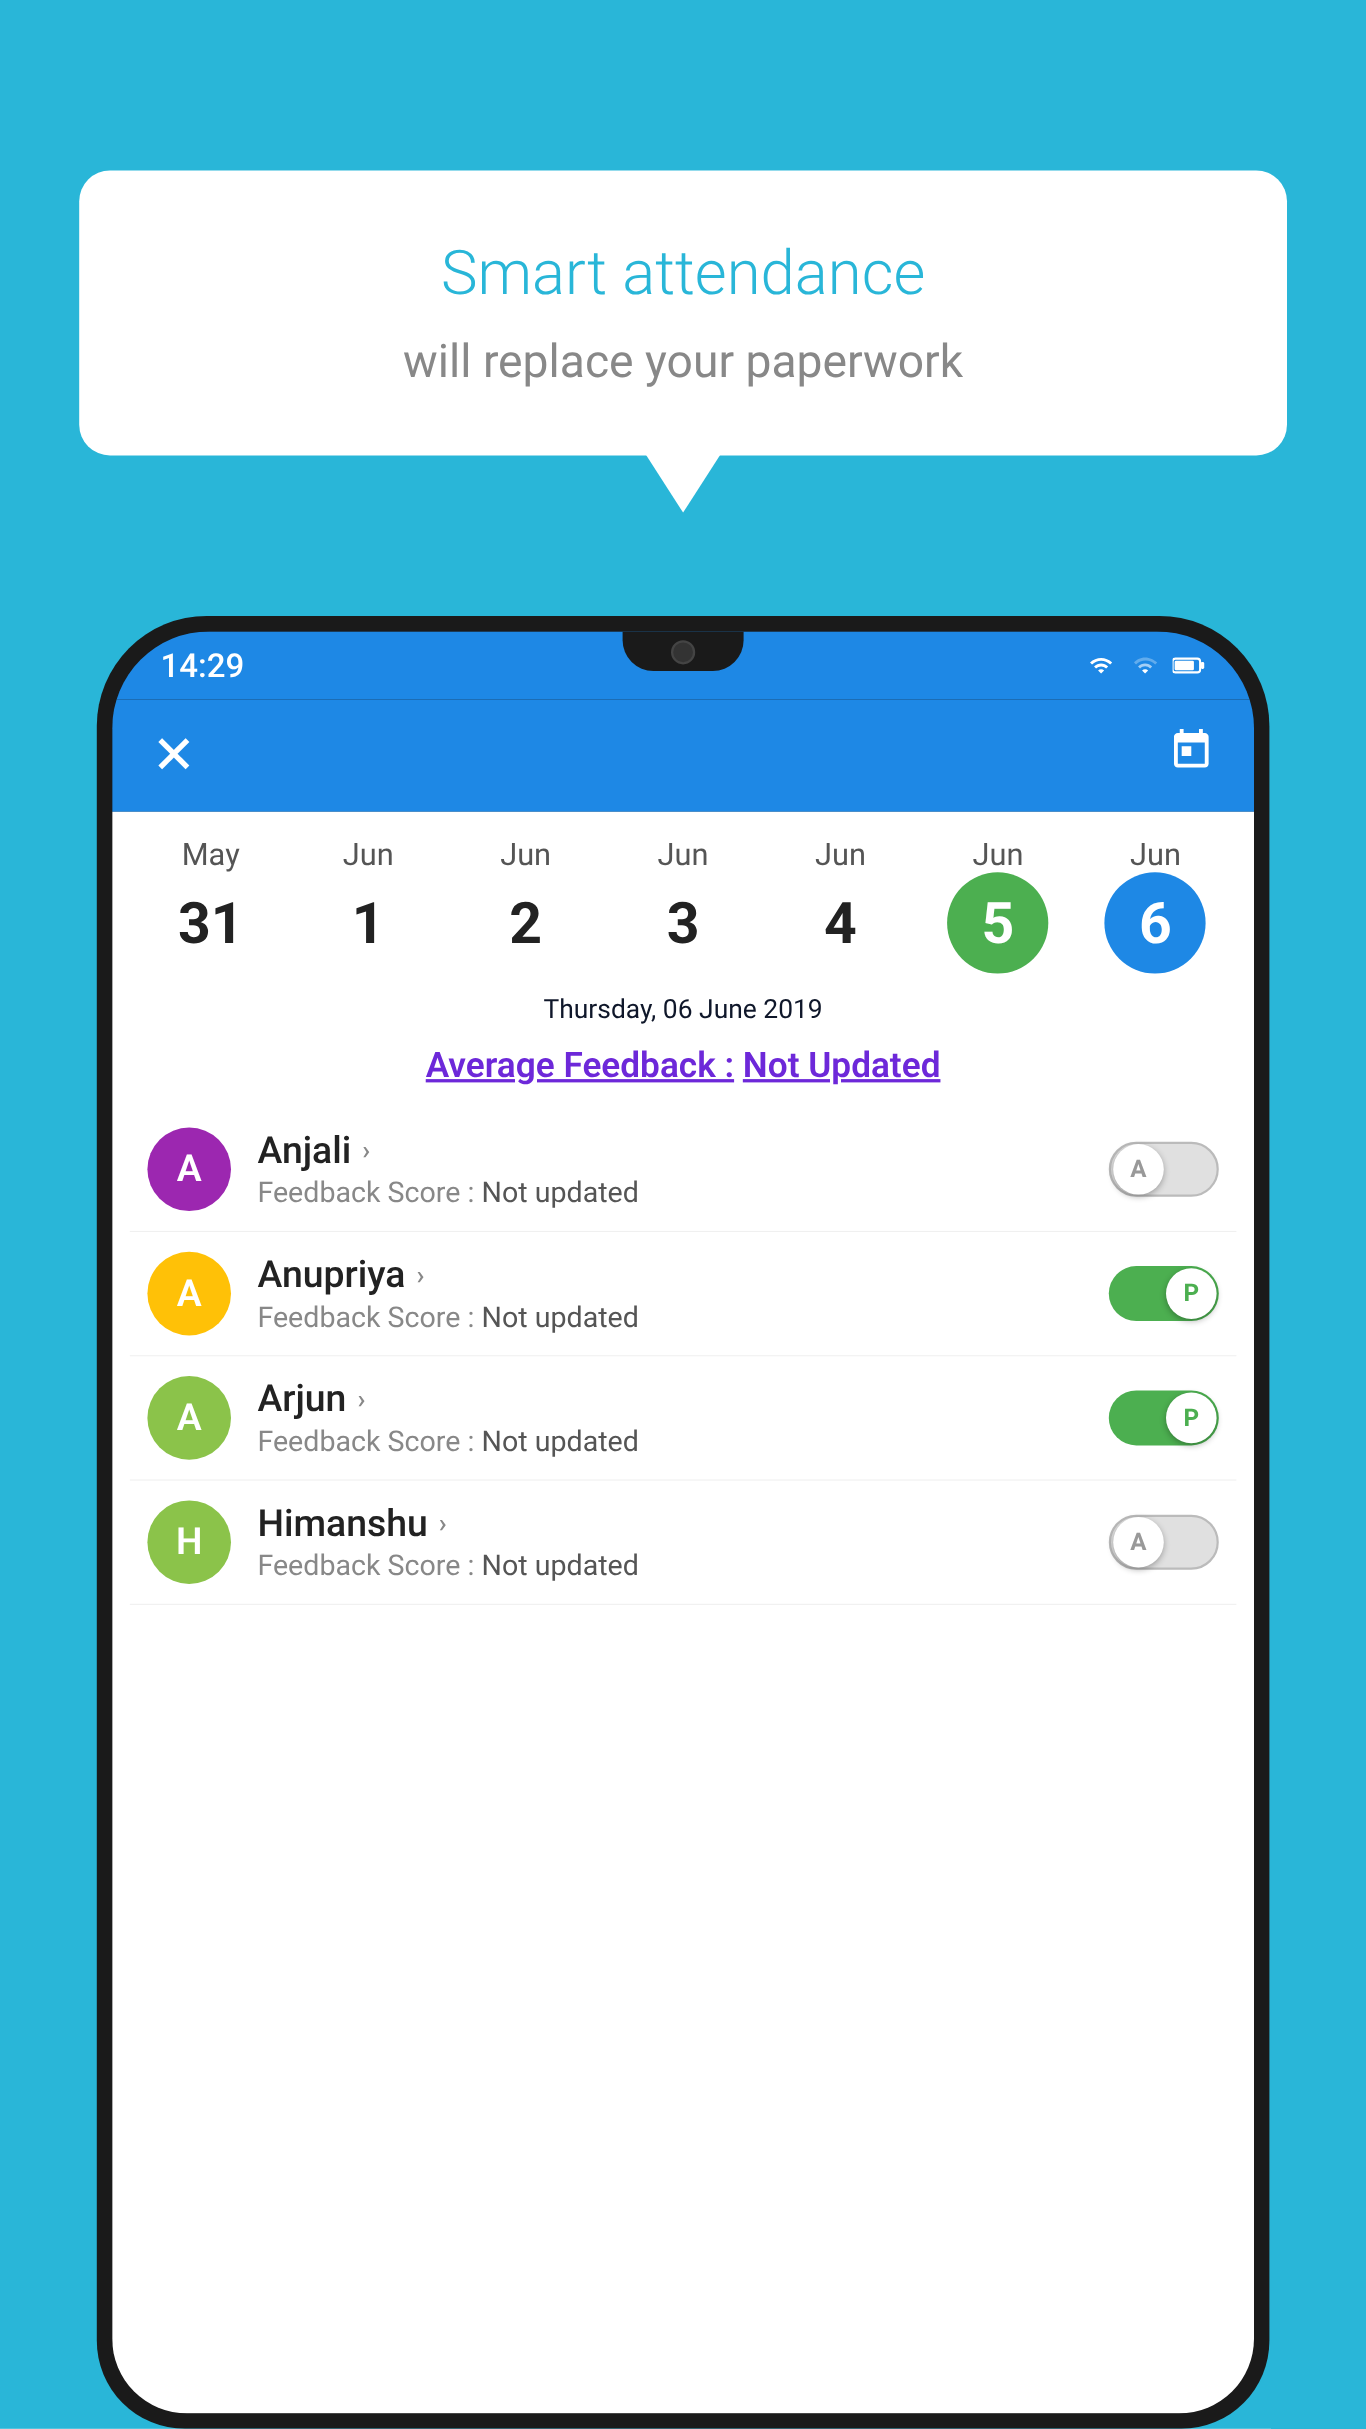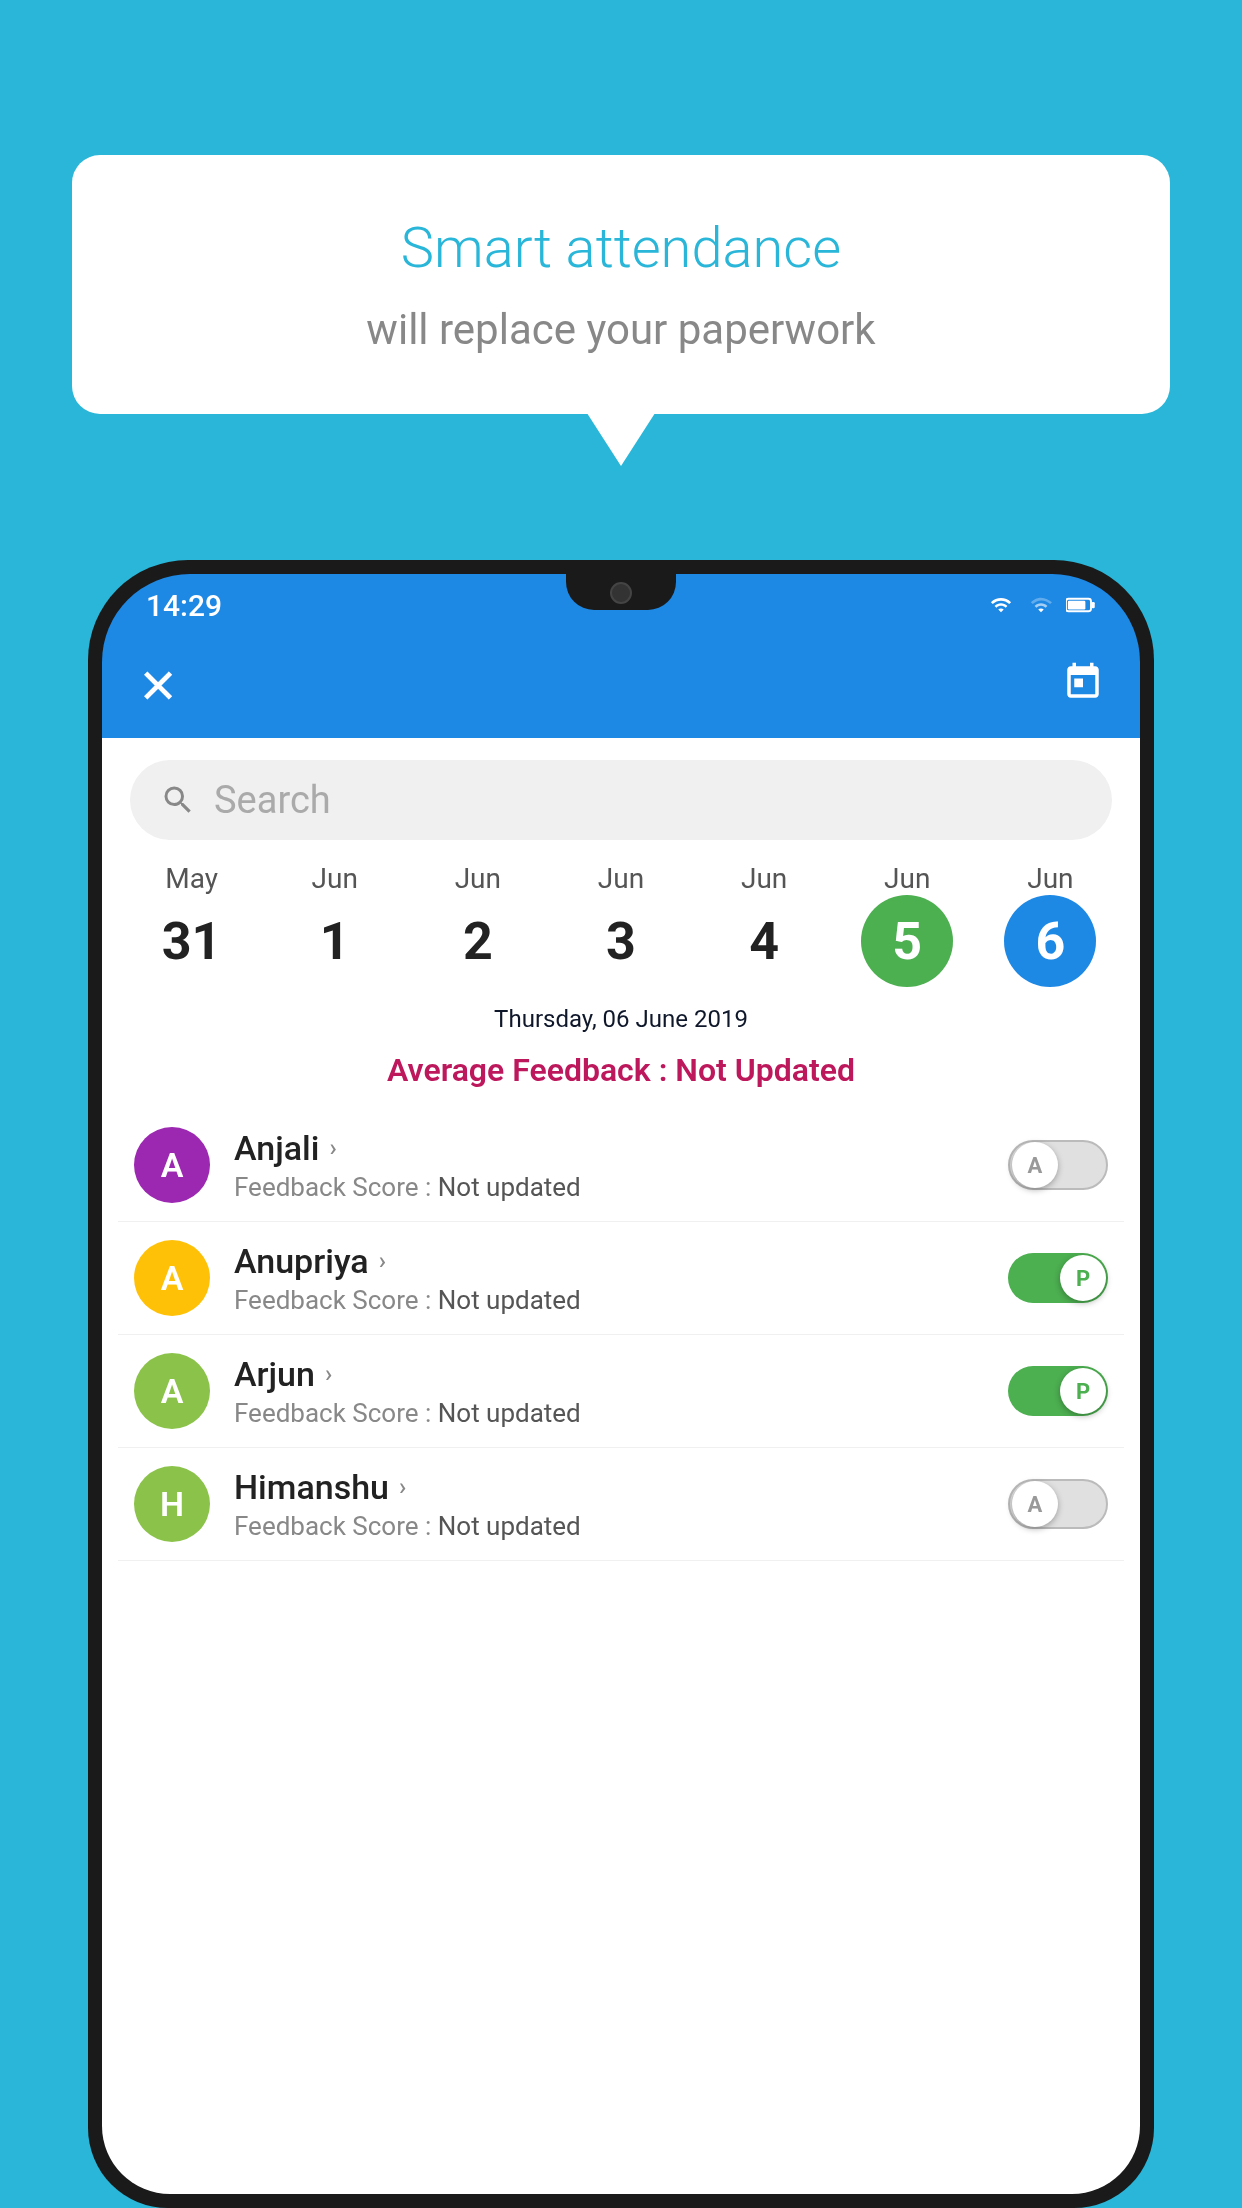--- a/index.html
+++ b/index.html
@@ -265,22 +265,23 @@
 
     
     .avg-feedback {
       text-align: center;
       font-size: 32px;
       color: #777;
       margin-bottom: 20px;
     }
 
     .avg-feedback span {
-      color: #be185d;
+      color: #6d28d9;
       font-weight: 600;
+      text-decoration: underline;
     }
 
     
     .student-list {
       padding: 0 16px;
     }
 
     .student-item {
       display: flex;
       align-items: center;
@@ -415,26 +416,20 @@
       <span class="app-bar-close">✕</span>
       <span class="app-bar-calendar">
         <svg width="42" height="42" viewBox="0 0 24 24" fill="white">
           <path d="M19 3h-1V1h-2v2H8V1H6v2H5c-1.11 0-2 .9-2 2v14c0 1.1.89 2 2 2h14c1.1 0 2-.9 2-2V5c0-1.1-.9-2-2-2zm0 16H5V8h14v11zM7 10h5v5H7z"></path>
         </svg>
       </span>
     </div>
 
     <div class="screen-content">
 
-      <div class="search-bar">
-        <svg class="search-icon-svg" viewBox="0 0 24 24">
-          <path d="M15.5 14h-.79l-.28-.27A6.471 6.471 0 0 0 16 9.5 6.5 6.5 0 1 0 9.5 16c1.61 0 3.09-.59 4.23-1.57l.27.28v.79l5 4.99L20.49 19l-4.99-5zm-6 0C7.01 14 5 11.99 5 9.5S7.01 5 9.5 5 14 7.01 14 9.5 11.99 14 9.5 14z"></path>
-        </svg>
-        <span class="search-text">Search</span>
-      </div>
 
       <div class="date-picker" id="date-picker">
       <div class="date-item">
             <div class="date-month">May</div>
             <div class="date-day">31</div>
           </div>
           <div class="date-item">
             <div class="date-month">Jun</div>
             <div class="date-day">1</div>
           </div>

